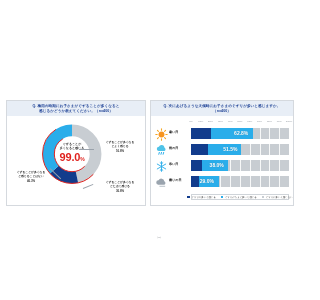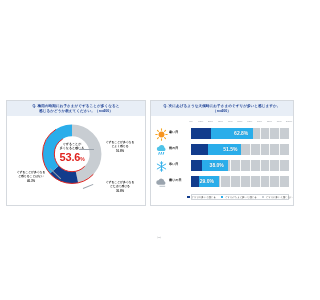--- a/index.html
+++ b/index.html
@@ -139,21 +139,21 @@
           <circle cx="50" cy="50" r="38" fill="none" stroke="#2aadea" stroke-width="19" stroke-dasharray="87.9 150.8" stroke-dashoffset="-150.6" transform="rotate(-90 50 50)"></circle>
 
           <circle cx="50" cy="50" r="47.5" fill="none" stroke="#e0231f" stroke-width="1.6" stroke-dasharray="160 138.4" stroke-dashoffset="-110.5" transform="rotate(-90 50 50)"></circle>
           <circle cx="50" cy="50" r="28.5" fill="none" stroke="#e0231f" stroke-width="1.6" stroke-dasharray="96 83" stroke-dashoffset="-66.3" transform="rotate(-90 50 50)"></circle>
         </svg>
       </div>
 
       <div class="donut-center">
         <span class="dc-lead">ぐずることが</span>
         <span class="dc-lead">多くなると感じる</span>
-        <span class="dc-big"><span>53.6</span><span class="unit">%</span></span>
+        <span class="dc-big"><span>99.0</span><span class="unit">%</span></span>
       </div>
 
       <div class="leader" id="leader-top"></div>
       <div class="leader" id="leader-right"></div>
       <div class="leader" id="leader-left"></div>
 
       <div class="dlabel" id="donut-label-top">
         <span class="t">ぐずることが多くなる</span>
         <span class="t">とよく感じる</span>
         <span class="p">16.8%</span>

